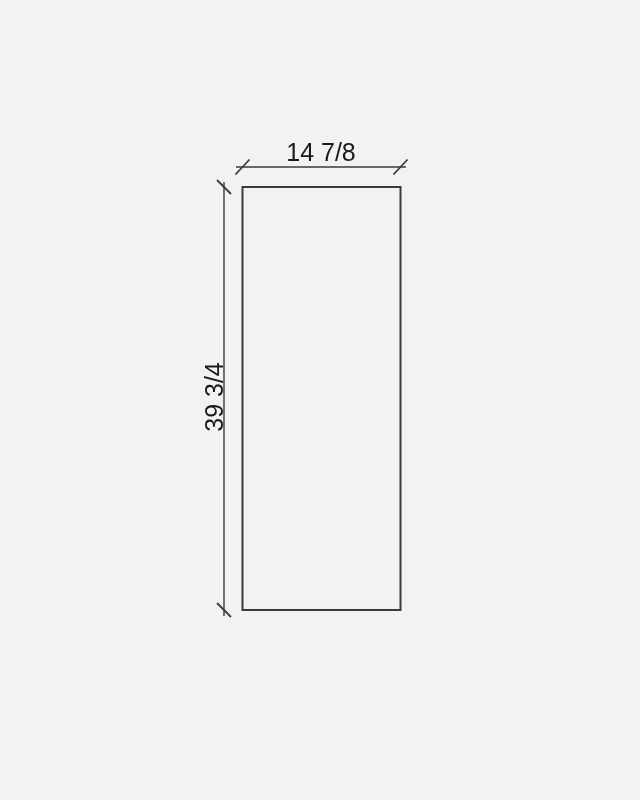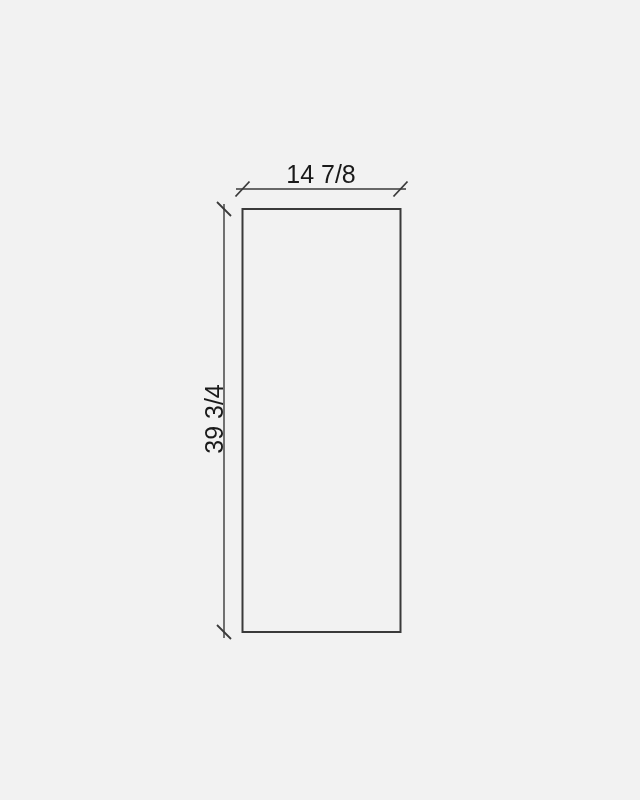--- a/index.html
+++ b/index.html
@@ -15,21 +15,20 @@
     width: 640px;
     height: 800px;
     background: var(--background);
     font-family: "Liberation Sans", sans-serif;
     overflow: hidden;
   }
   .canvas {
     position: relative;
     width: 640px;
     height: 724px;
-    margin-top: 22px;
   }
   svg {
     display: block;
   }
   .panel-outline {
     fill: none;
     stroke: var(--stroke);
     stroke-width: 2;
   }
   .dim-line {

